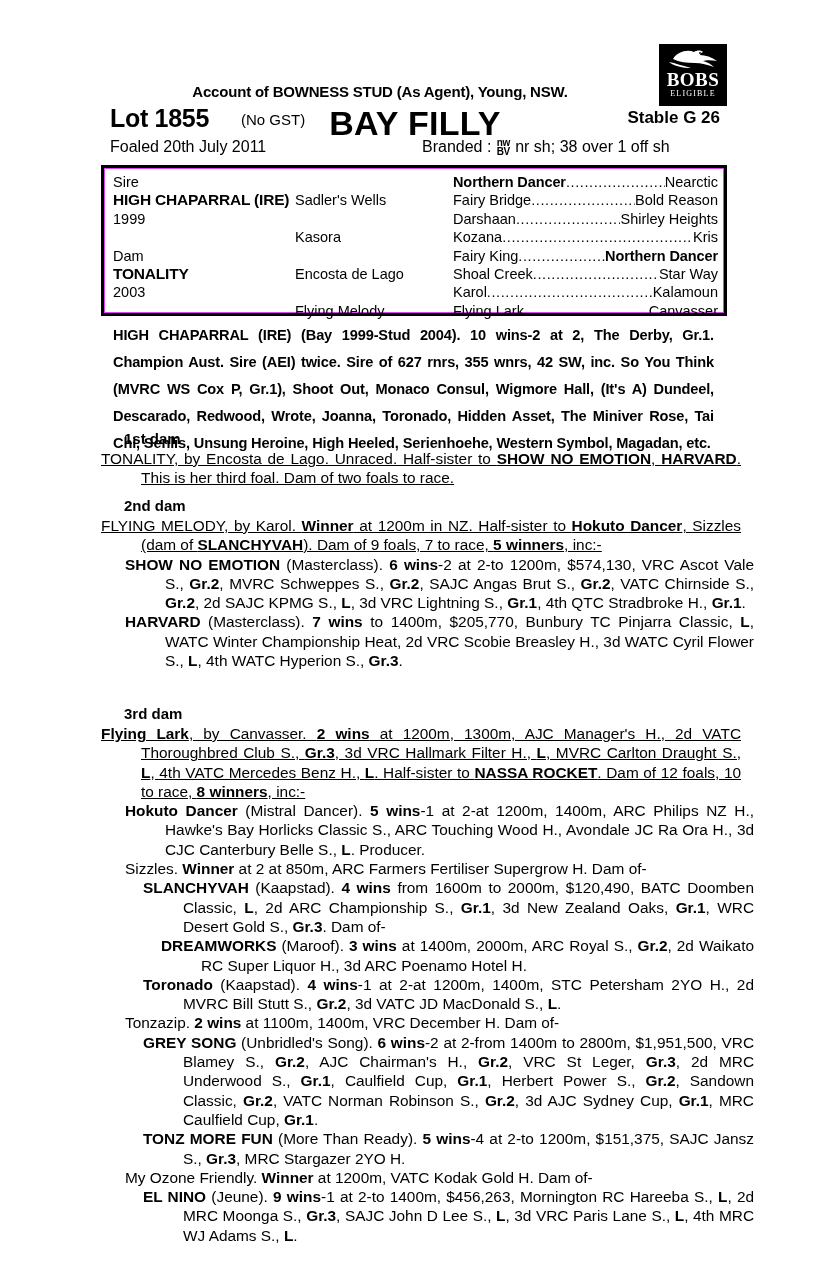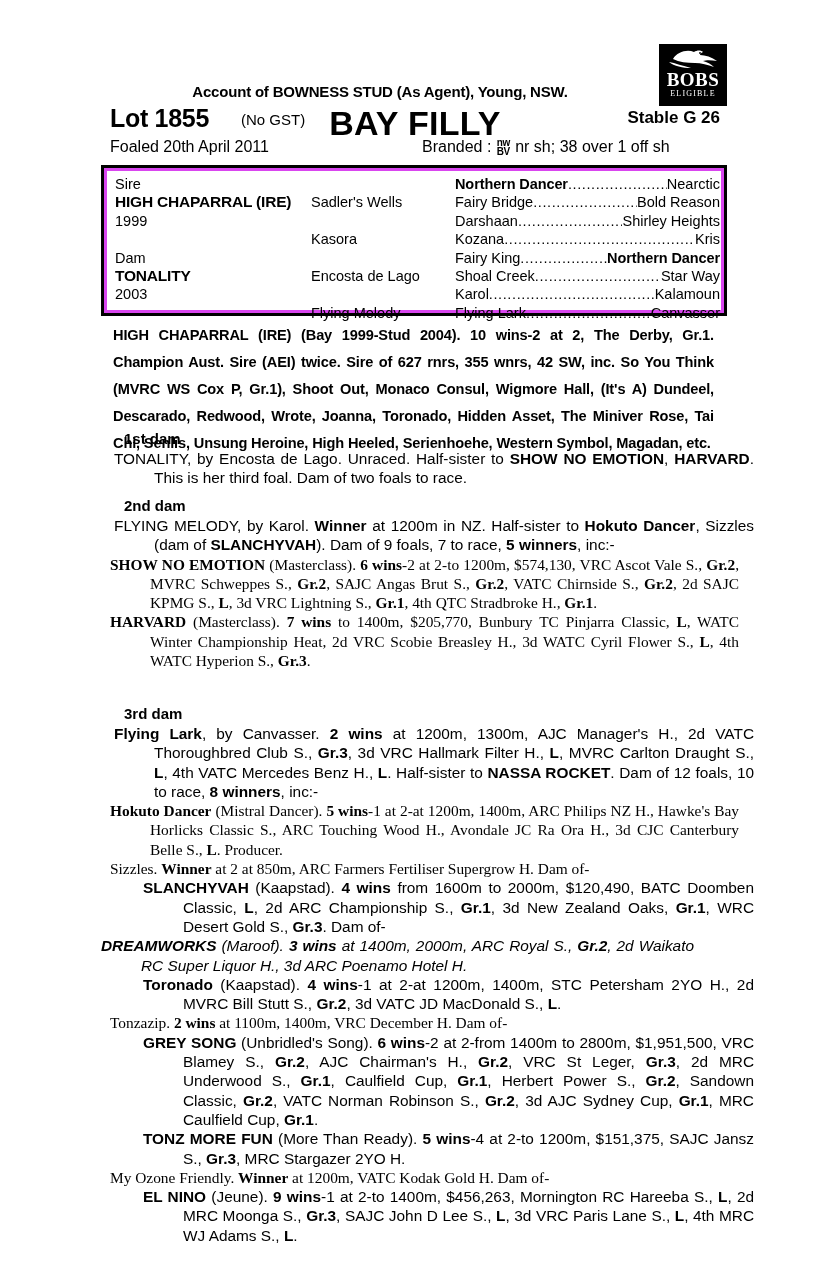--- a/index.html
+++ b/index.html
@@ -151,28 +151,28 @@
     position: absolute;
     top: 165px;
     left: 101px;
     width: 626px;
     height: 151px;
     border: 3px solid #000;
     box-sizing: border-box;
     background: #fff;
   }
   .ped-table-inner {
-    border: 3px solid #d946ef;
+    border: 1px solid #d946ef;
     width: 100%;
     height: 100%;
     box-sizing: border-box;
     position: relative;
   }
   .ped-col-1 { position: absolute; left: 8px;   top: 4px; width: 180px; }
-  .ped-col-2 { position: absolute; left: 204px; top: 4px; width: 150px; }
+  .ped-col-2 { position: absolute; left: 190px; top: 4px; width: 150px; }
   .ped-col-3 { position: absolute; left: 348px; top: 4px; width: 265px; }
 
   .ped-line {
     font-size: 14.5px;
     line-height: 18.4px;
     height: 18.4px;
     white-space: nowrap;
     overflow: hidden;
   }
   .ped-line.b { font-weight: bold; font-size: 15.5px; letter-spacing: -0.2px;}
@@ -223,24 +223,24 @@
     margin: 0 0 2px 23px;
   }
   .ped-para {
     font-size: 15.4px;
     line-height: 19.3px;
     margin: 0;
     text-align: justify;
     text-indent: -40px;
     padding-left: 40px;
   }
-  .ped-para.lvl0 { margin-left: 13px;  width: 600px; }
-  .ped-para.lvl1 { margin-left: 9px;  width: 589px; font-family: Liberation Serif, serif; }
+  .ped-para.lvl0 {  width: 600px; text-decoration: underline; }
+  .ped-para.lvl1 { margin-left: 24px;  width: 589px; }
   .ped-para.lvl2 { margin-left: 42px;  width: 571px; }
-  .ped-para.lvl3 {  width: 553px; font-style: italic; }
+  .ped-para.lvl3 { margin-left: 60px;  width: 553px; }
   .ped-para b { font-weight: bold; }
 
   
   #dam1 { top: 430px; }
   #dam2 { top: 497px; }
   #dam3 { top: 705px; }
 </style>
 </head>
 <body>
 
@@ -261,21 +261,21 @@
   <div class="account-line">Account of BOWNESS STUD (As Agent), Young, NSW.</div>
 
   <div class="lot-row">
     <span class="lot-number">Lot 1855</span>
     <span class="no-gst">(No GST)</span>
     <span class="colour-sex">BAY FILLY</span>
     <span class="stable">Stable G 26</span>
   </div>
 
   <div class="foaled-row">
-    <span class="foaled">Foaled 20th April 2011</span>
+    <span class="foaled">Foaled 20th July 2011</span>
     <span class="branded">
       <span>Branded : </span><span class="brand-glyph"><span>nw</span><span>BV</span></span><span> nr sh; 38 over 1 off sh</span>
     </span>
   </div>
 
   <div class="ped-table">
     <div class="ped-table-inner">
       <div class="ped-col-1">
           <div class="ped-line">Sire</div>
           <div class="ped-line b">HIGH CHAPARRAL (IRE)</div>

